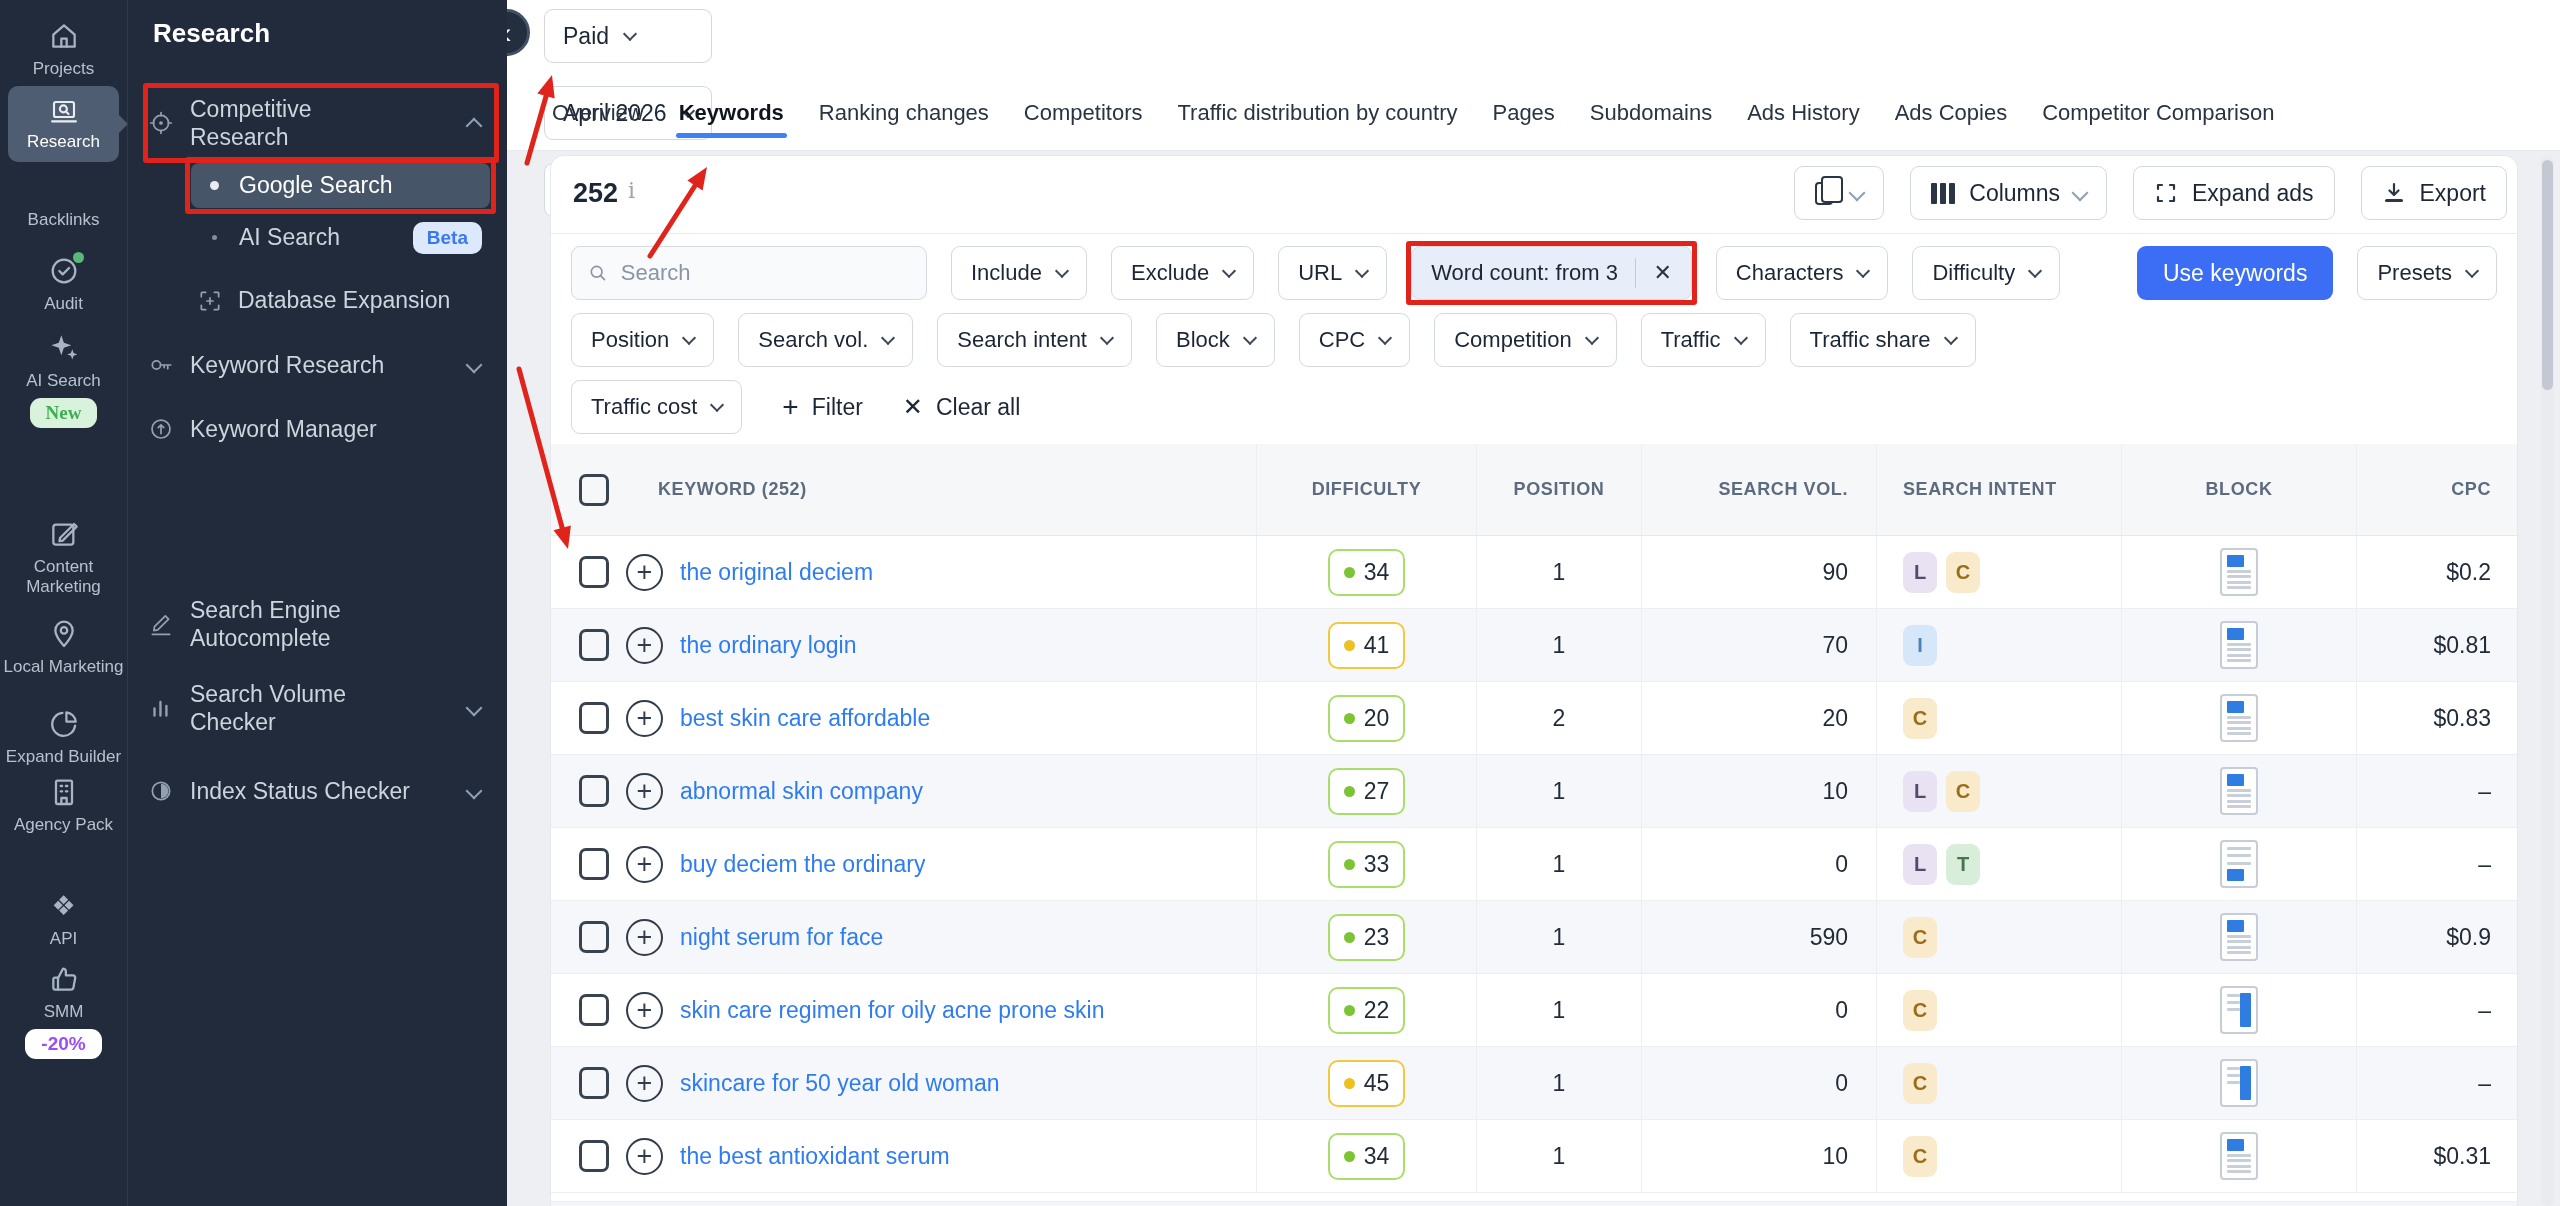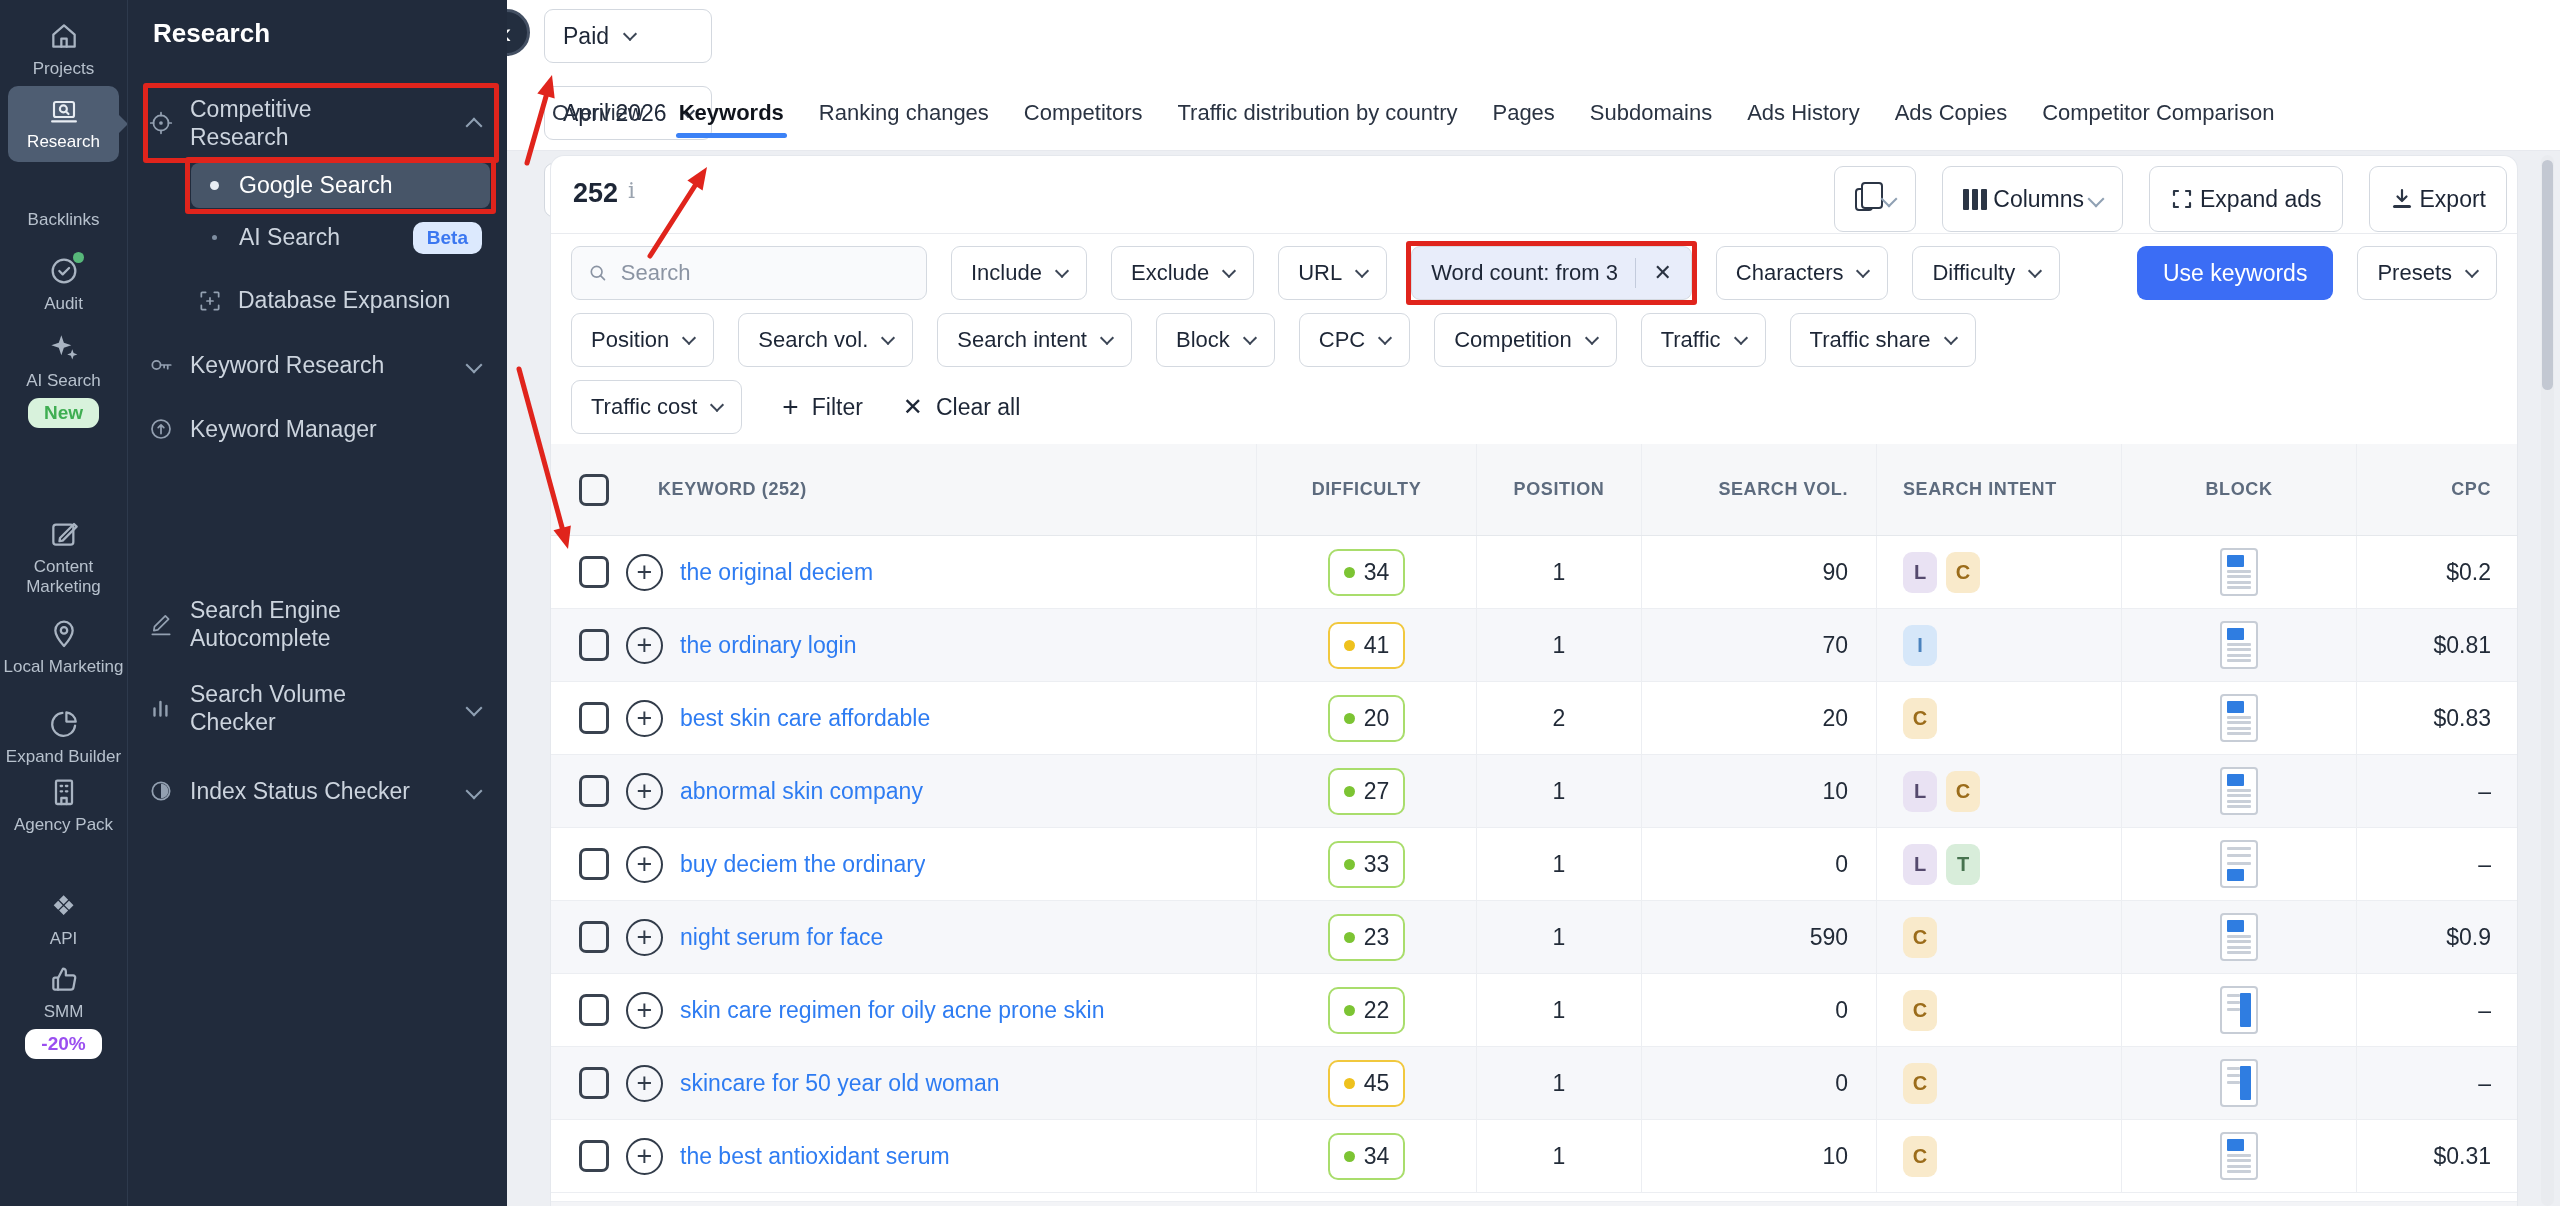--- a/index.html
+++ b/index.html
@@ -7,21 +7,21 @@
   body { position:relative; background:#edeff3; font-family:"Liberation Sans", sans-serif; color:#1d2636; }
   svg { display:block; }
 
   
   .rail { position:absolute; left:0; top:0; width:127px; height:1206px; background:#212b3c; z-index:2; }
   .submenu { position:absolute; left:127px; top:0; width:380px; height:1206px; background:#212b3c; border-left:1px solid #2e3a4d; z-index:2; }
   .rail-item { position:absolute; left:0; width:127px; display:flex; flex-direction:column; align-items:center; gap:7px; color:#b7c1cd; font-size:17px; line-height:20px; text-align:center; cursor:pointer; }
   .rail-item .ric { width:32px; height:32px; color:#a9b4c2; position:relative; }
   .rail-item .ric svg { width:32px; height:32px; stroke:currentColor; stroke-width:1.7; fill:none; stroke-linecap:round; stroke-linejoin:round; }
   .rail-badge { font-weight:bold; font-size:19px; border-radius:11px; padding:5px 16px; }
-  .badge-new { background:#d8f2dc; color:#3fae52; }
+  .badge-new { background:#d8f2dc; color:#3fae52;font-family:Liberation Serif, serif; }
   .badge-sale { background:#ffffff; color:#9b4ff0; }
   .green-dot { position:absolute; right:-4px; top:-3px; width:11px; height:11px; border-radius:50%; background:#57b87a; }
   .rail-tile { position:absolute; left:8px; top:86px; width:111px; height:76px; background:#4e5d72; border-radius:10px; display:flex; flex-direction:column; align-items:center; justify-content:center; gap:5px; color:#fff; font-size:17px; cursor:pointer; }
   .rail-tile::after { content:""; position:absolute; right:-9px; top:28px; border:10px solid transparent; border-left-color:#4e5d72; border-right:none; }
   .rail-tile .ric { width:30px; height:30px; color:#e8edf3; }
   .rail-tile .ric svg { width:30px; height:30px; stroke:currentColor; stroke-width:1.7; fill:none; stroke-linecap:round; stroke-linejoin:round; }
 
   .menu-title { position:absolute; left:25px; top:18px; color:#ffffff; font-size:26px; font-weight:bold; }
   .menu-item { position:absolute; display:flex; align-items:center; gap:16px; color:#ccd4de; font-size:23px; cursor:pointer; }
   .menu-item .mi-icon { width:26px; height:26px; color:#93a0b1; flex:0 0 auto; }
@@ -45,21 +45,21 @@
   .tab { position:relative; cursor:pointer; white-space:nowrap; padding-bottom:18px; }
   .tab.active { font-weight:bold; color:#10141c; }
   .tab.active::after { content:""; position:absolute; left:-3px; right:-3px; bottom:6px; height:5px; border-radius:3px; background:#3c82f6; }
 
   .card { position:absolute; left:43px; top:155px; width:1968px; bottom:0; background:#fff; border:1px solid #e5e8ed; border-bottom:none; border-radius:14px 14px 0 0; overflow:hidden; }
   .card-head { position:relative; height:78px; border-bottom:1px solid #e9ebef; }
   .count-wrap { position:absolute; left:22px; top:22px; display:flex; align-items:flex-start; gap:10px; }
   .count { font-size:27px; font-weight:bold; color:#1d2636; }
   .info-i { color:#9aa3af; font-size:22px; font-family:"DejaVu Serif", serif; cursor:pointer; }
   .head-btns { position:absolute; right:10px; top:10px; display:flex; gap:26px; }
-  .hbtn { height:66px; display:inline-flex; align-items:center; gap:6px; padding:0 20px; border:1.5px solid #d3d8df; border-radius:9px; background:#fff; font-size:23px; color:#1d2636; cursor:pointer; font-family:"Liberation Sans", sans-serif; }
+  .hbtn { height:54px; display:inline-flex; align-items:center; gap:14px; padding:0 20px; border:1.5px solid #d3d8df; border-radius:9px; background:#fff; font-size:23px; color:#1d2636; cursor:pointer; font-family:"Liberation Sans", sans-serif; }
   .copy-ic { position:relative; width:18px; height:23px; border:2.4px solid #2b3545; border-radius:4px; margin-right:4px; background:#fff; }
   .copy-ic::before { content:""; position:absolute; left:4px; top:-8px; width:18px; height:23px; border:2.4px solid #2b3545; border-radius:4px; background:#fff; }
   .cols-ic { display:inline-flex; gap:3px; }
   .cols-ic i { width:6px; height:21px; background:#2b3545; border-radius:1px; }
   .hbtn svg { width:24px; height:24px; stroke:#2b3545; stroke-width:2.2; fill:none; stroke-linecap:round; stroke-linejoin:round; }
 
   
   .filters { padding:12px 20px 0 20px; }
   .frow { display:flex; align-items:center; gap:24px; margin-bottom:13px; flex-wrap:nowrap; }
   .chip { height:54px; display:inline-flex; align-items:center; gap:15px; padding:0 19px; border:1.5px solid #d4d9e0; border-radius:9px; font-size:22px; color:#1d2636; background:#fff; cursor:pointer; white-space:nowrap; }

